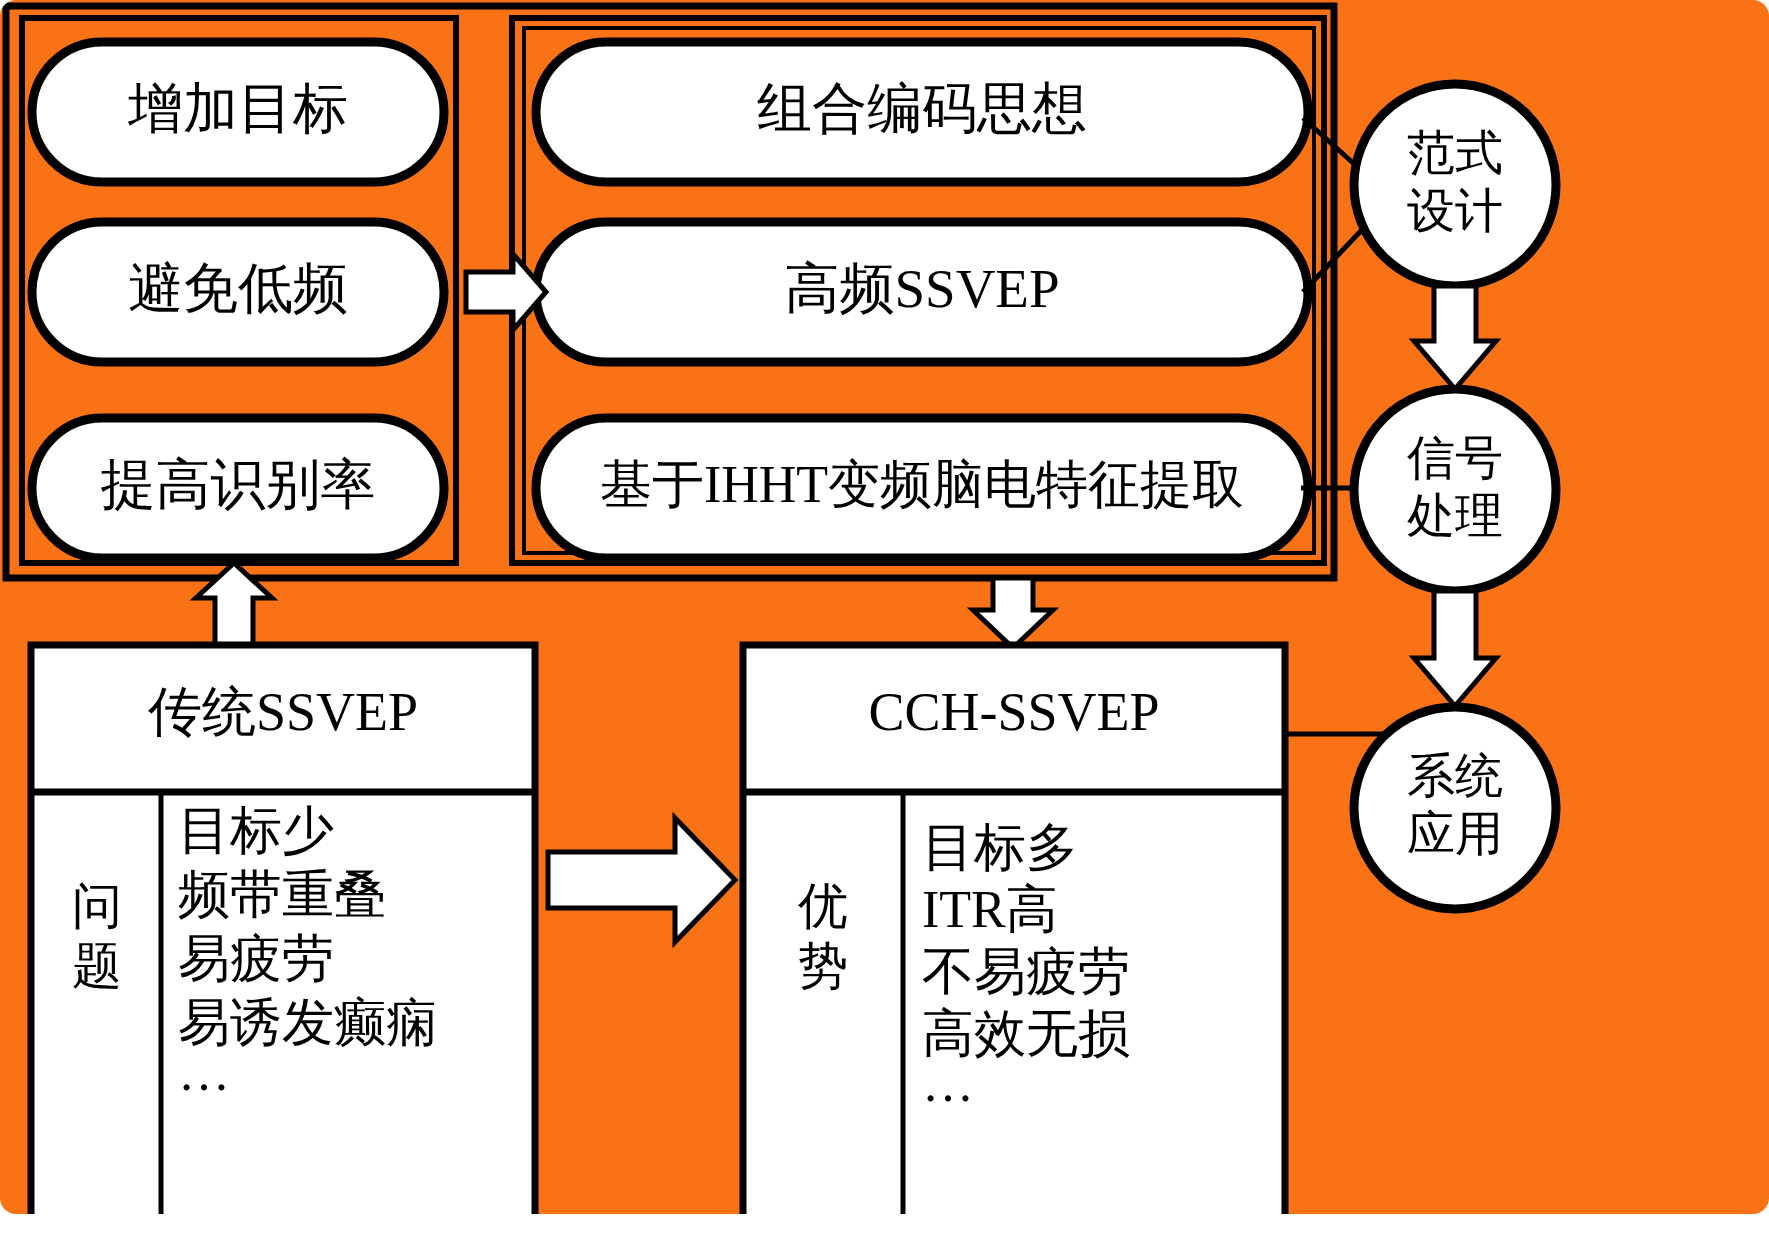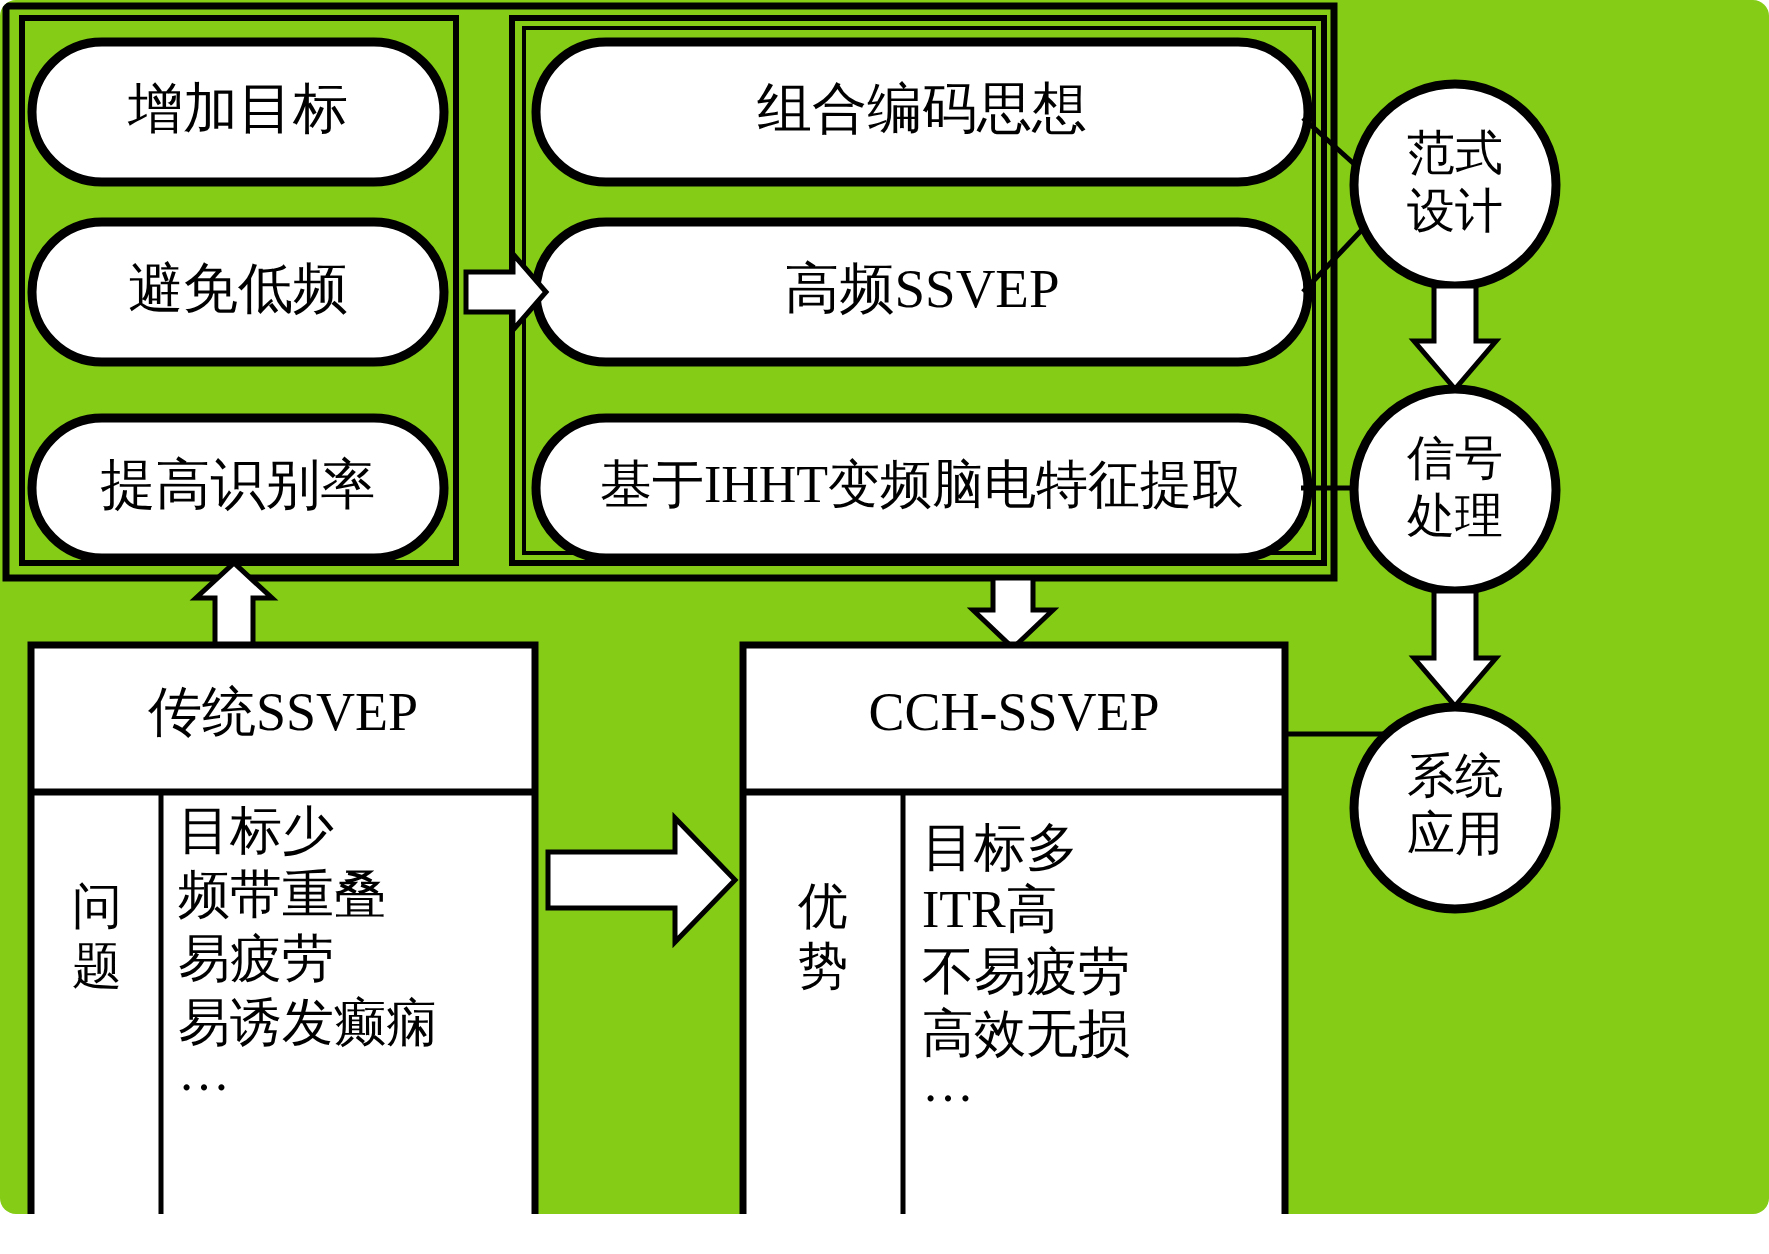--- a/index.html
+++ b/index.html
@@ -7,21 +7,21 @@
     padding: 0;
     background: #ffffff;
   }
   body {
     font-family: "Liberation Serif", "DejaVu Serif", serif;
   }
   #stage {
     position: relative;
     width: 1769px;
     height: 1214px;
-    background: #84cc16;
+    background: #f97316;
     overflow: hidden;
     border-radius: 16px;
   }
   svg.layer {
     position: absolute;
     left: 0;
     top: 0;
     width: 1769px;
     height: 1254px;
   }

